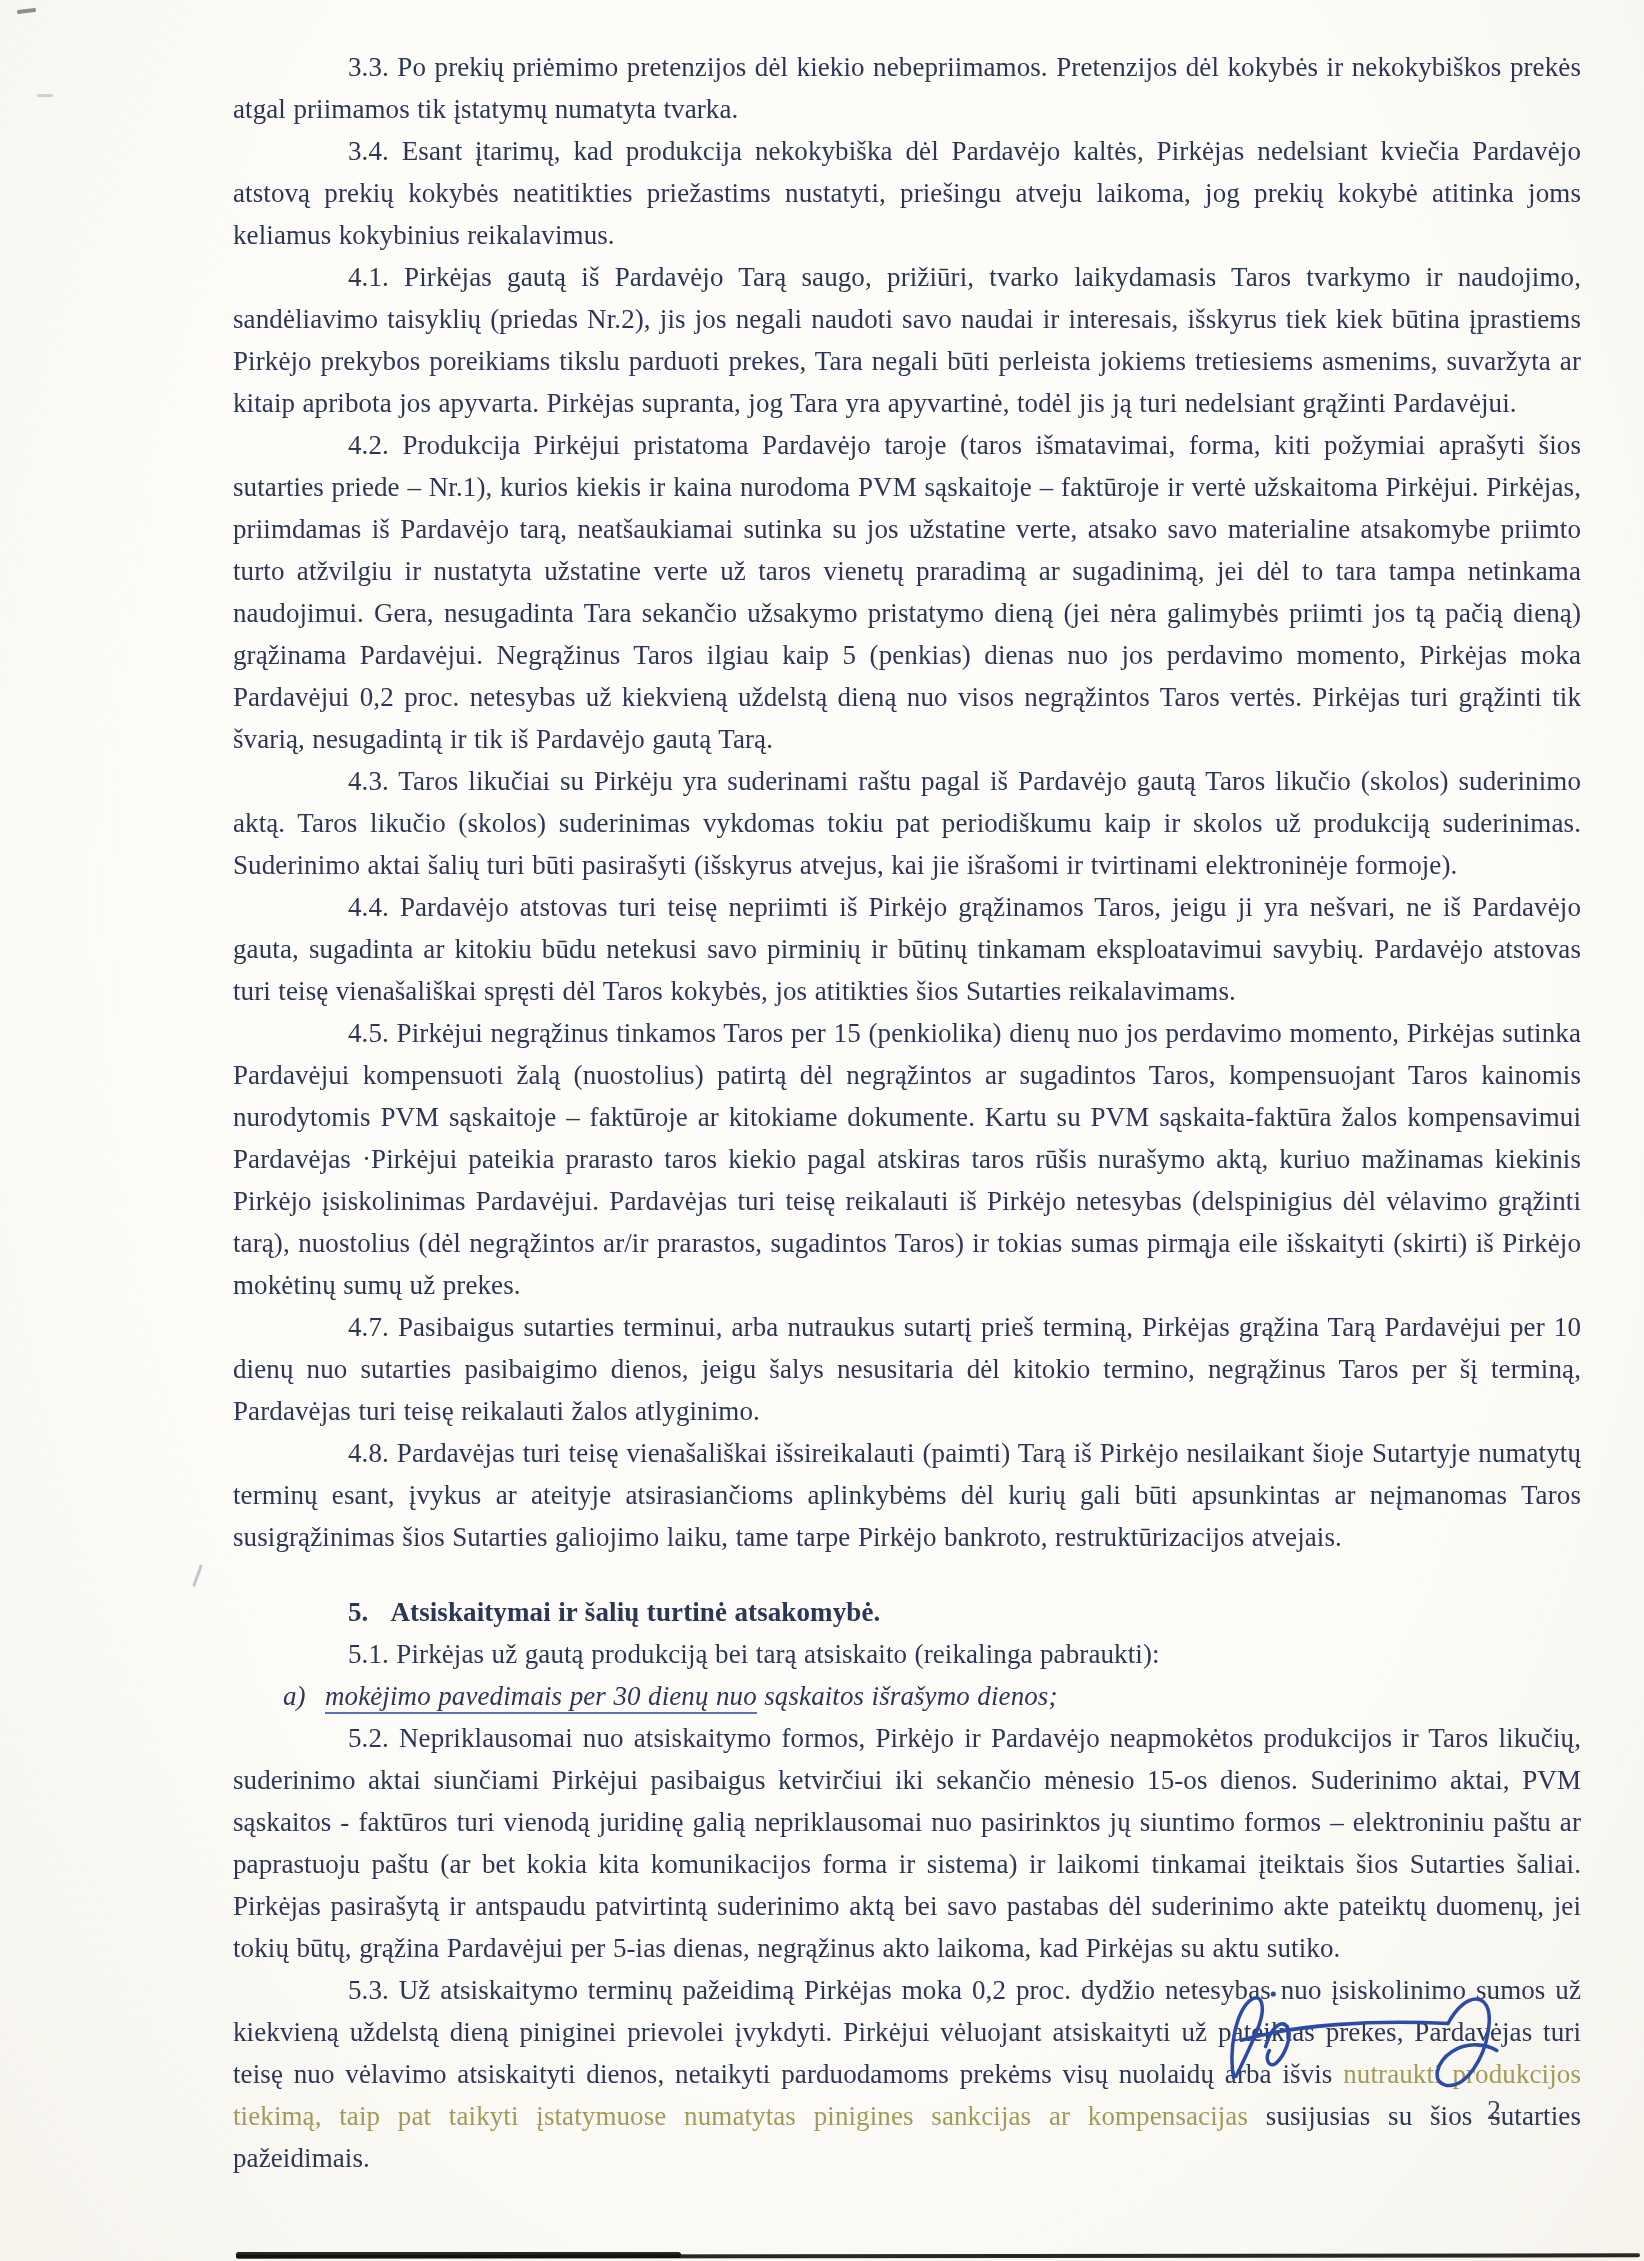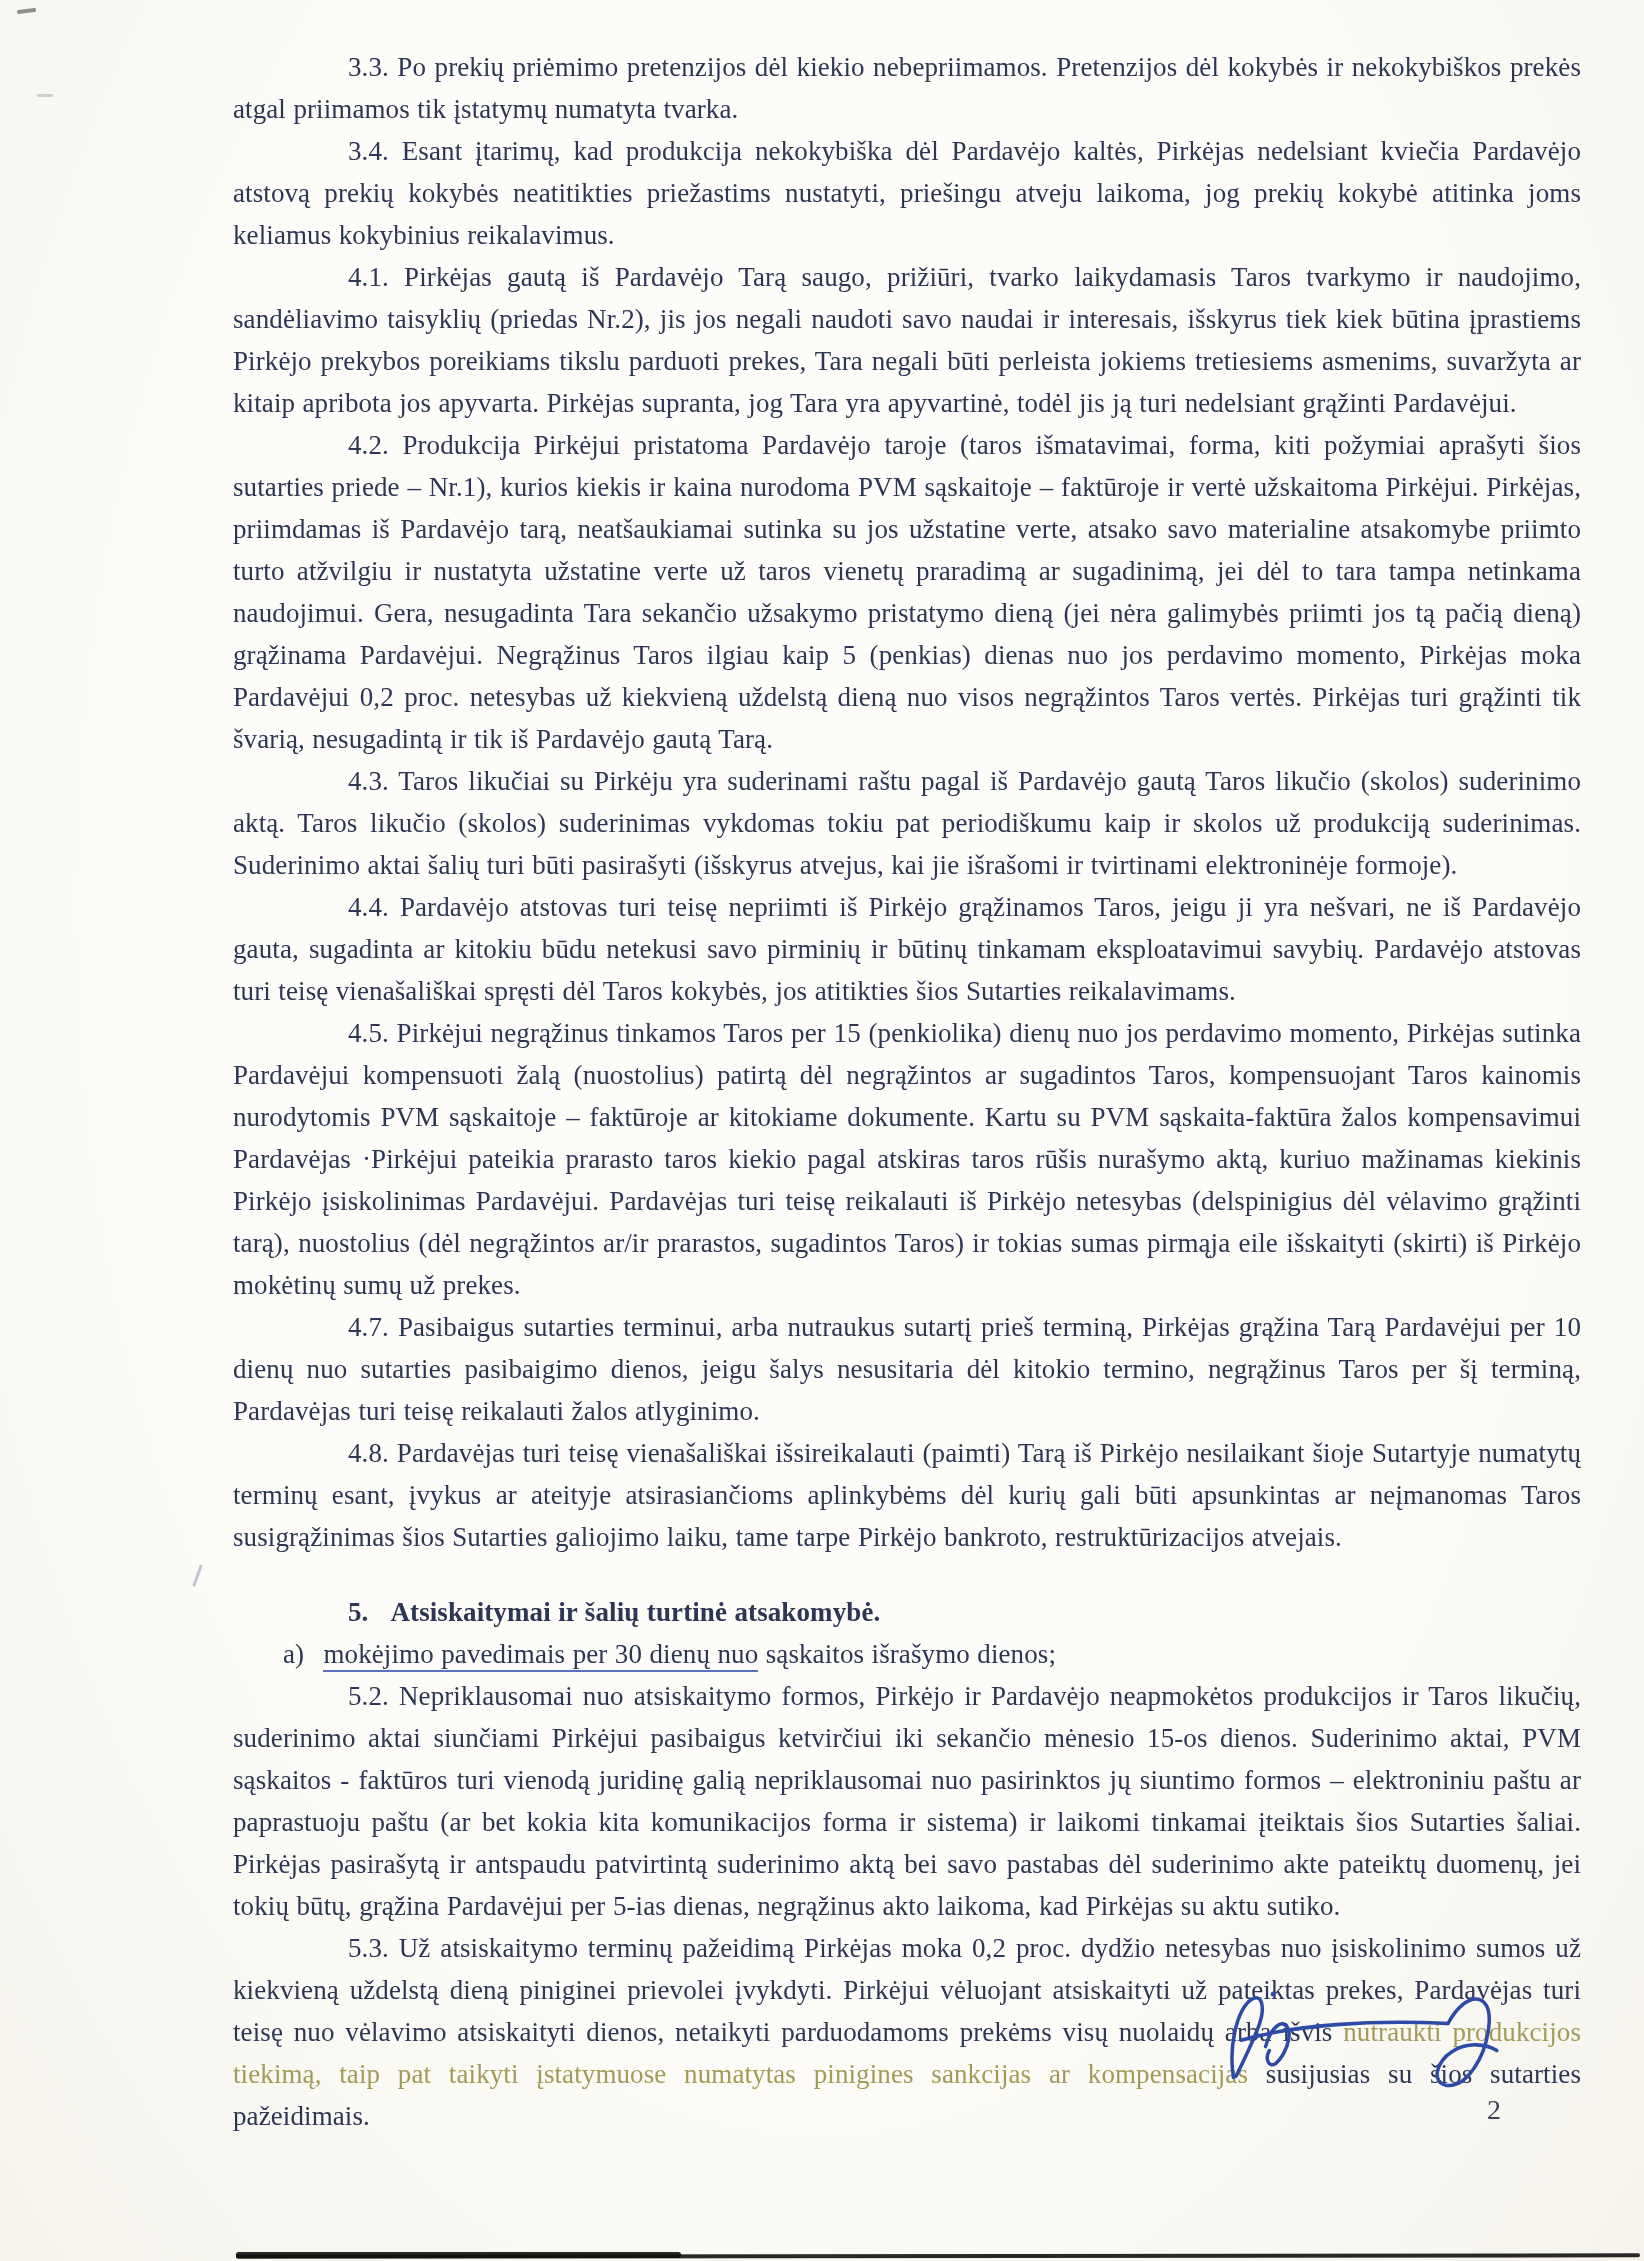--- a/index.html
+++ b/index.html
@@ -14,21 +14,21 @@
   .text-block { position: absolute; left: 233px; top: 46px; width: 1348px; }
   .text-block p {
     margin: 0; font-size: 27px; line-height: 42px;
     text-align: justify; text-indent: 115px;
     letter-spacing: 0.1px; word-spacing: 0.6px; hyphens: none;
   }
   p.heading { font-weight: bold; text-align: left; }
   p.heading-4 { margin-top: 36px; }
   p.heading-5 { margin-top: 33px; }
   .heading .num { margin-right: 22px; }
-  p.item-a { text-indent: 0; padding-left: 50px; text-align: left; }
+  p.item-a { text-indent: 0; padding-left: 50px; text-align: left; font-style: italic; }
   .item-a .marker { margin-right: 19.3px; }
   .pen-underline { border-bottom: 2.6px solid rgba(47, 77, 176, 0.8); padding-bottom: 1.3px; }
   .faded { color: #a29a58; }
   .signature { position: absolute; left: 1179px; top: 1949px; width: 335px; height: 167px; }
   .page-number { position: absolute; left: 1487px; top: 2094px; font-size: 28px; color: #3c4254; }
   .edge-bottom-1 {
     position: absolute; left: 236px; bottom: 3.2px; width: 1404px; height: 3.9px;
     background: #161616; border-radius: 1.9px; transform: rotate(-0.06deg); opacity: 0.92;
   }
   .edge-bottom-2 {
@@ -64,20 +64,21 @@
     <p>4.3. Taros likučiai su Pirkėju yra suderinami raštu pagal iš Pardavėjo gautą Taros likučio (skolos) suderinimo aktą. Taros likučio (skolos) suderinimas vykdomas tokiu pat periodiškumu kaip ir skolos už produkciją suderinimas. Suderinimo aktai šalių turi būti pasirašyti (išskyrus atvejus, kai jie išrašomi ir tvirtinami elektroninėje formoje).</p>
     <p>4.4. Pardavėjo atstovas turi teisę nepriimti iš Pirkėjo grąžinamos Taros, jeigu ji yra nešvari, ne iš Pardavėjo gauta, sugadinta ar kitokiu būdu netekusi savo pirminių ir būtinų tinkamam eksploatavimui savybių. Pardavėjo atstovas turi teisę vienašališkai spręsti dėl Taros kokybės, jos atitikties šios Sutarties reikalavimams.</p>
     <p>4.5. Pirkėjui negrąžinus tinkamos Taros per 15 (penkiolika) dienų nuo jos perdavimo momento, Pirkėjas sutinka Pardavėjui kompensuoti žalą (nuostolius) patirtą dėl negrąžintos ar sugadintos Taros, kompensuojant Taros kainomis nurodytomis PVM sąskaitoje – faktūroje ar kitokiame dokumente. Kartu su PVM sąskaita-faktūra žalos kompensavimui Pardavėjas ·Pirkėjui pateikia prarasto taros kiekio pagal atskiras taros rūšis nurašymo aktą, kuriuo mažinamas kiekinis Pirkėjo įsiskolinimas Pardavėjui. Pardavėjas turi teisę reikalauti iš Pirkėjo netesybas (delspinigius dėl vėlavimo grąžinti tarą), nuostolius (dėl negrąžintos ar/ir prarastos, sugadintos Taros) ir tokias sumas pirmąja eile išskaityti (skirti) iš Pirkėjo mokėtinų sumų už prekes.</p>
     <p>4.7. Pasibaigus sutarties terminui, arba nutraukus sutartį prieš terminą, Pirkėjas grąžina Tarą Pardavėjui per 10 dienų nuo sutarties pasibaigimo dienos, jeigu šalys nesusitaria dėl kitokio termino, negrąžinus Taros per šį terminą, Pardavėjas turi teisę reikalauti žalos atlyginimo.</p>
     <p>4.8. Pardavėjas turi teisę vienašališkai išsireikalauti (paimti) Tarą iš Pirkėjo nesilaikant šioje Sutartyje numatytų terminų esant, įvykus ar ateityje atsirasiančioms aplinkybėms dėl kurių gali būti apsunkintas ar neįmanomas Taros susigrąžinimas šios Sutarties galiojimo laiku, tame tarpe Pirkėjo bankroto, restruktūrizacijos atvejais.</p>
 
     <p class="heading heading-5">
       <span class="num">5.</span><span>Atsiskaitymai ir šalių turtinė atsakomybė.</span>
     </p>
 
+    <p>5.1. Pirkėjas už gautą produkciją bei tarą atsiskaito (reikalinga pabraukti):</p>
 
     <p class="item-a">
       <span class="marker">a)</span><span class="pen-underline">mokėjimo pavedimais per 30 dienų nuo</span><span> sąskaitos išrašymo dienos;</span>
     </p>
 
     <p>5.2. Nepriklausomai nuo atsiskaitymo formos, Pirkėjo ir Pardavėjo neapmokėtos produkcijos ir Taros likučių, suderinimo aktai siunčiami Pirkėjui pasibaigus ketvirčiui iki sekančio mėnesio 15-os dienos. Suderinimo aktai, PVM sąskaitos - faktūros turi vienodą juridinę galią nepriklausomai nuo pasirinktos jų siuntimo formos – elektroniniu paštu ar paprastuoju paštu (ar bet kokia kita komunikacijos forma ir sistema) ir laikomi tinkamai įteiktais šios Sutarties šaliai. Pirkėjas pasirašytą ir antspaudu patvirtintą suderinimo aktą bei savo pastabas dėl suderinimo akte pateiktų duomenų, jei tokių būtų, grąžina Pardavėjui per 5-ias dienas, negrąžinus akto laikoma, kad Pirkėjas su aktu sutiko.</p>
 
     <p>
       <span>5.3. Už atsiskaitymo terminų pažeidimą Pirkėjas moka 0,2 proc. dydžio netesybas nuo įsiskolinimo sumos už kiekvieną uždelstą dieną piniginei prievolei įvykdyti. Pirkėjui vėluojant atsiskaityti už pateiktas prekes, Pardavėjas turi teisę nuo vėlavimo atsiskaityti dienos, netaikyti parduodamoms prekėms visų nuolaidų arba išvis </span><span class="faded">nutraukti produkcijos tiekimą, taip pat taikyti įstatymuose numatytas pinigines sankcijas ar kompensacijas </span><span>susijusias su šios sutarties pažeidimais.</span>
     </p>

